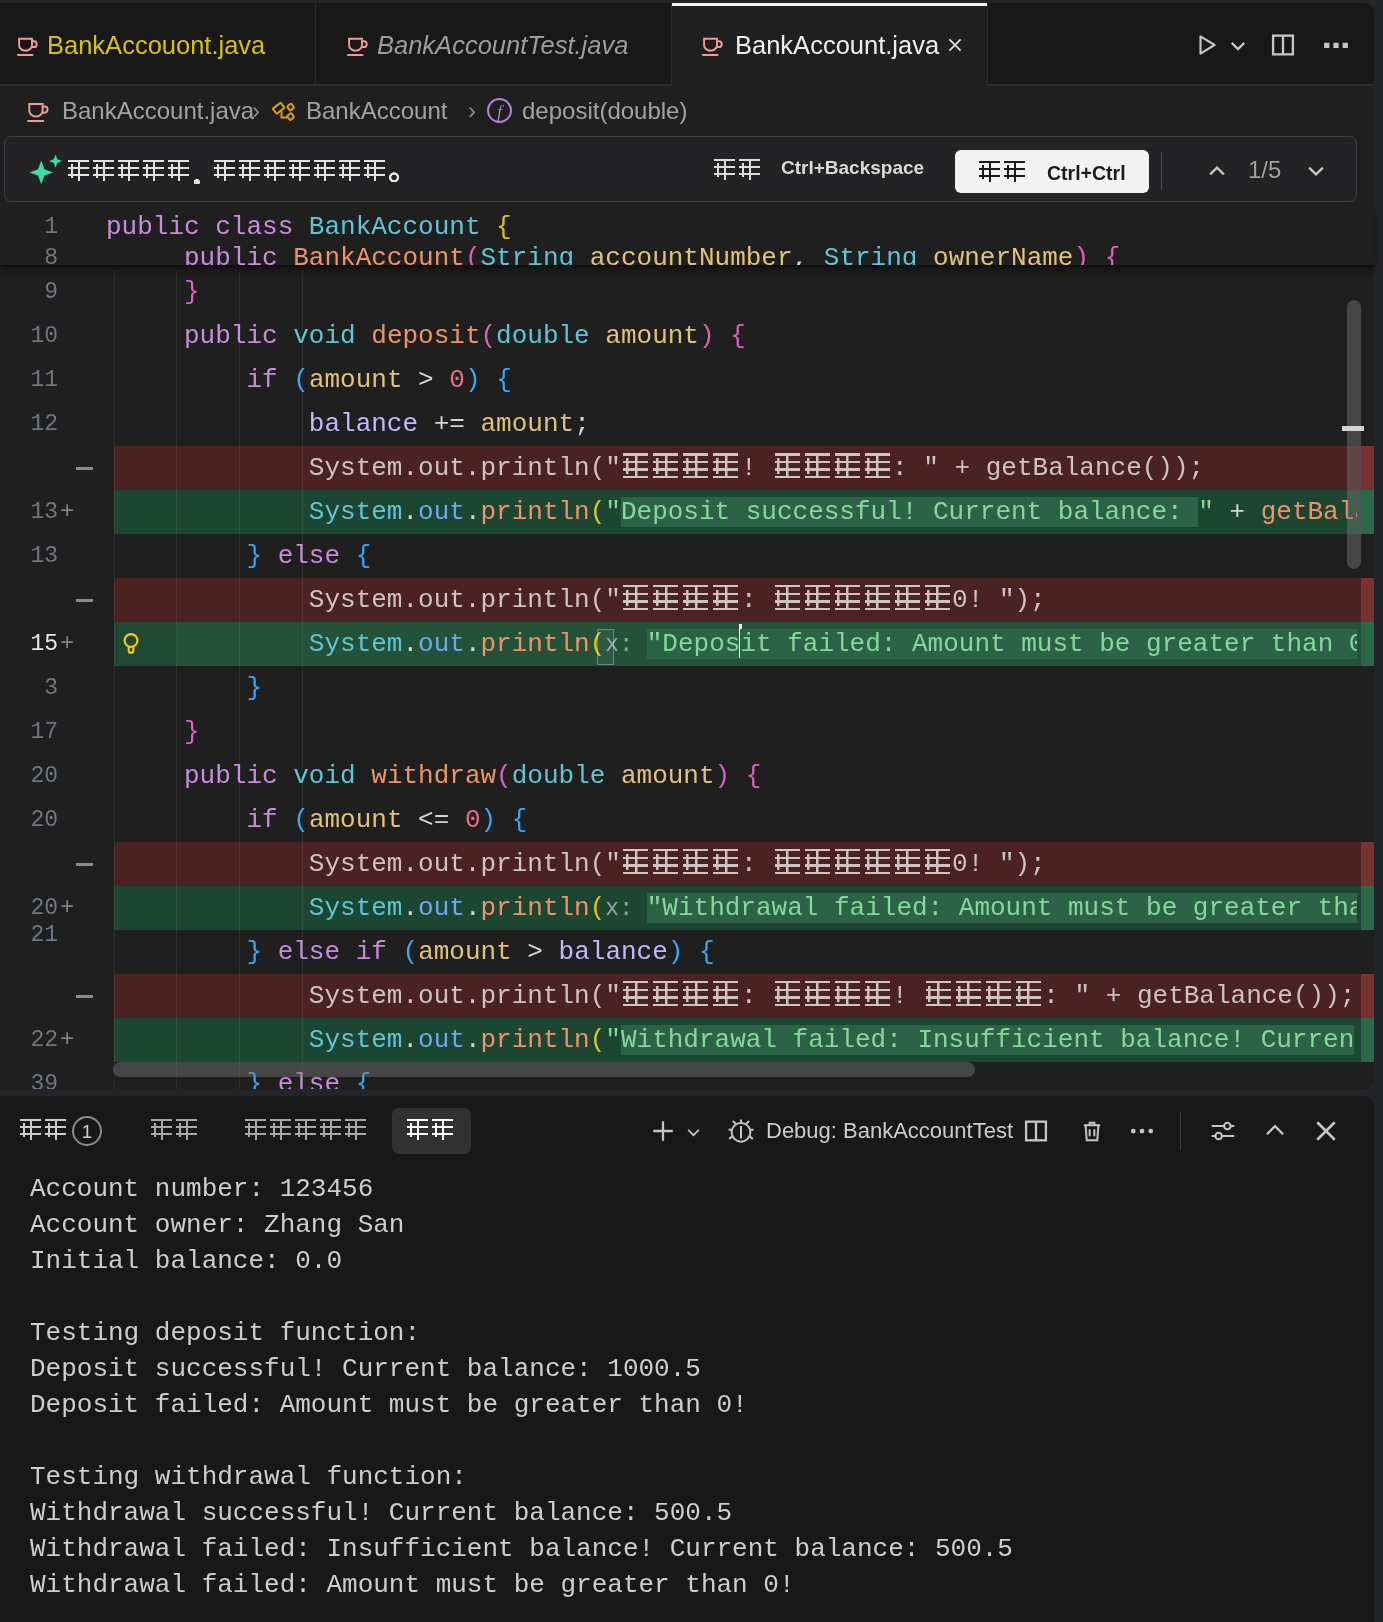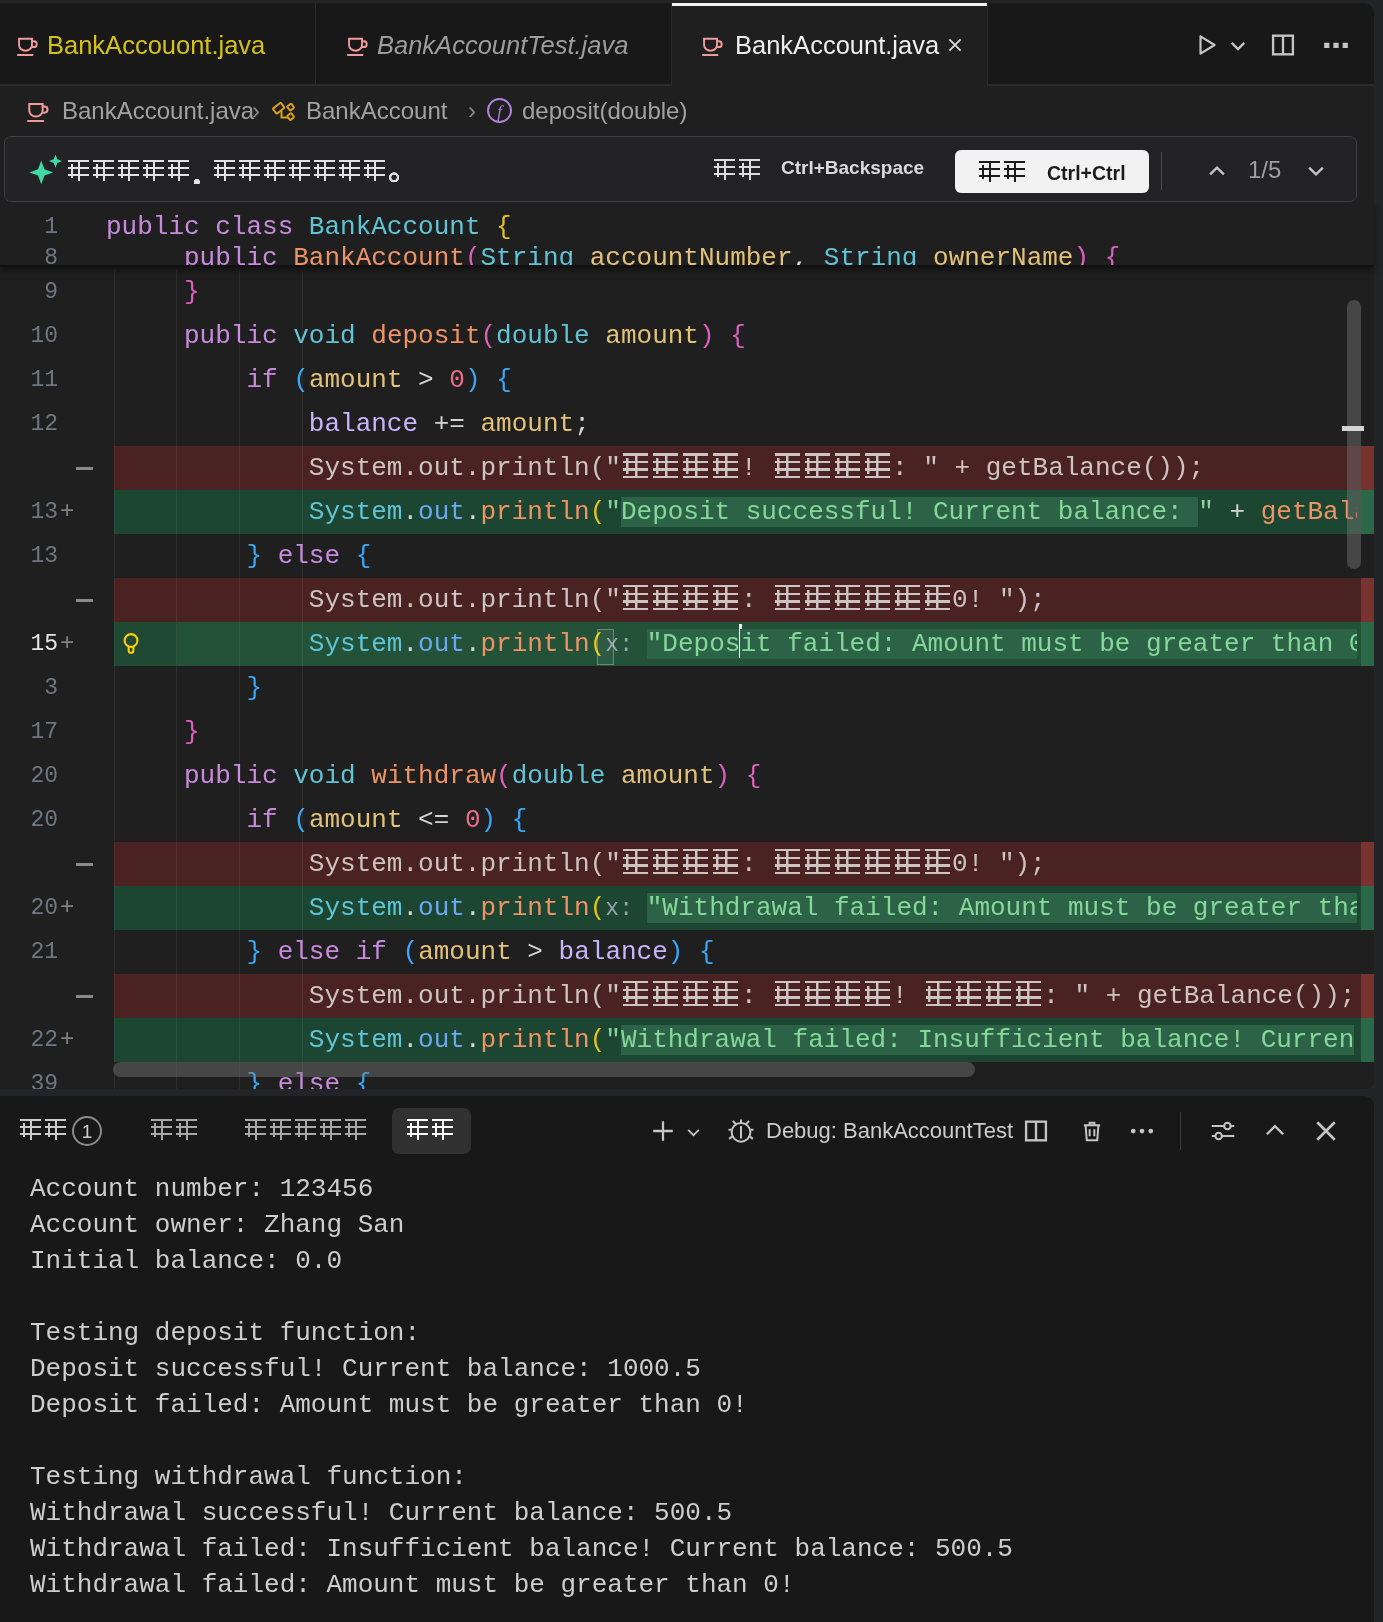--- a/index.html
+++ b/index.html
@@ -198,21 +198,21 @@
 <div class="crow" style="top:551px">     <b class="kw">public</b> <b class="ty">void</b> <b class="fn">withdraw</b><b class="b2">(</b><b class="ty">double</b> <b class="va">amount</b><b class="b2">)</b> <b class="b2">{</b></div>
 <div class="ln" style="top:595px">20</div>
 <div class="crow" style="top:595px">         <b class="kw">if</b> <b class="b3">(</b><b class="va">amount</b> <b class="wh">&lt;=</b> <b class="nu">0</b><b class="b3">)</b> <b class="b3">{</b></div>
 <div class="bg r" style="top:639px"></div>
 <div class="dash" style="top:639px"></div>
 <div class="crow rm" style="top:639px">             System.out.println("<i class="hc"></i><i class="hc"></i><i class="hc"></i><i class="hc"></i>: <i class="hc"></i><i class="hc"></i><i class="hc"></i><i class="hc"></i><i class="hc"></i><i class="hc"></i>0! ");</div>
 <div class="bg g" style="top:683px"></div>
 <div class="ln" style="top:683px">20</div>
 <div class="plus" style="top:683px">+</div>
 <div class="crow" style="top:683px">             <b class="ty">System</b><b class="wh">.</b><b class="ou">out</b><b class="wh">.</b><b class="fn">println</b><b class="b1">(</b><b class="inlay">x: </b><b class="ins"><b class="st">"Withdrawal failed: Amount must be greater tha</b></b></div>
-<div class="ln" style="top:727px">21</div>
+<div class="ln" style="top:710px">21</div>
 <div class="crow" style="top:727px">         <b class="b3">}</b> <b class="kw">else</b> <b class="kw">if</b> <b class="b3">(</b><b class="va">amount</b> <b class="wh">&gt;</b> <b class="fi">balance</b><b class="b3">)</b> <b class="b3">{</b></div>
 <div class="bg r" style="top:771px"></div>
 <div class="dash" style="top:771px"></div>
 <div class="crow rm" style="top:771px">             System.out.println("<i class="hc"></i><i class="hc"></i><i class="hc"></i><i class="hc"></i>: <i class="hc"></i><i class="hc"></i><i class="hc"></i><i class="hc"></i>! <i class="hc"></i><i class="hc"></i><i class="hc"></i><i class="hc"></i>: " + getBalance());</div>
 <div class="bg g" style="top:815px"></div>
 <div class="ln" style="top:815px">22</div>
 <div class="plus" style="top:815px">+</div>
 <div class="crow" style="top:815px">             <b class="ty">System</b><b class="wh">.</b><b class="ou">out</b><b class="wh">.</b><b class="fn">println</b><b class="b1">(</b><b class="st">"</b><b class="ins"><b class="st">Withdrawal failed: Insufficient balance! Curren</b></b></div>
 <div class="ln" style="top:859px">39</div>
 <div class="crow" style="top:859px">         <b class="b3">}</b> <b class="kw">else</b> <b class="b3">{</b></div>

